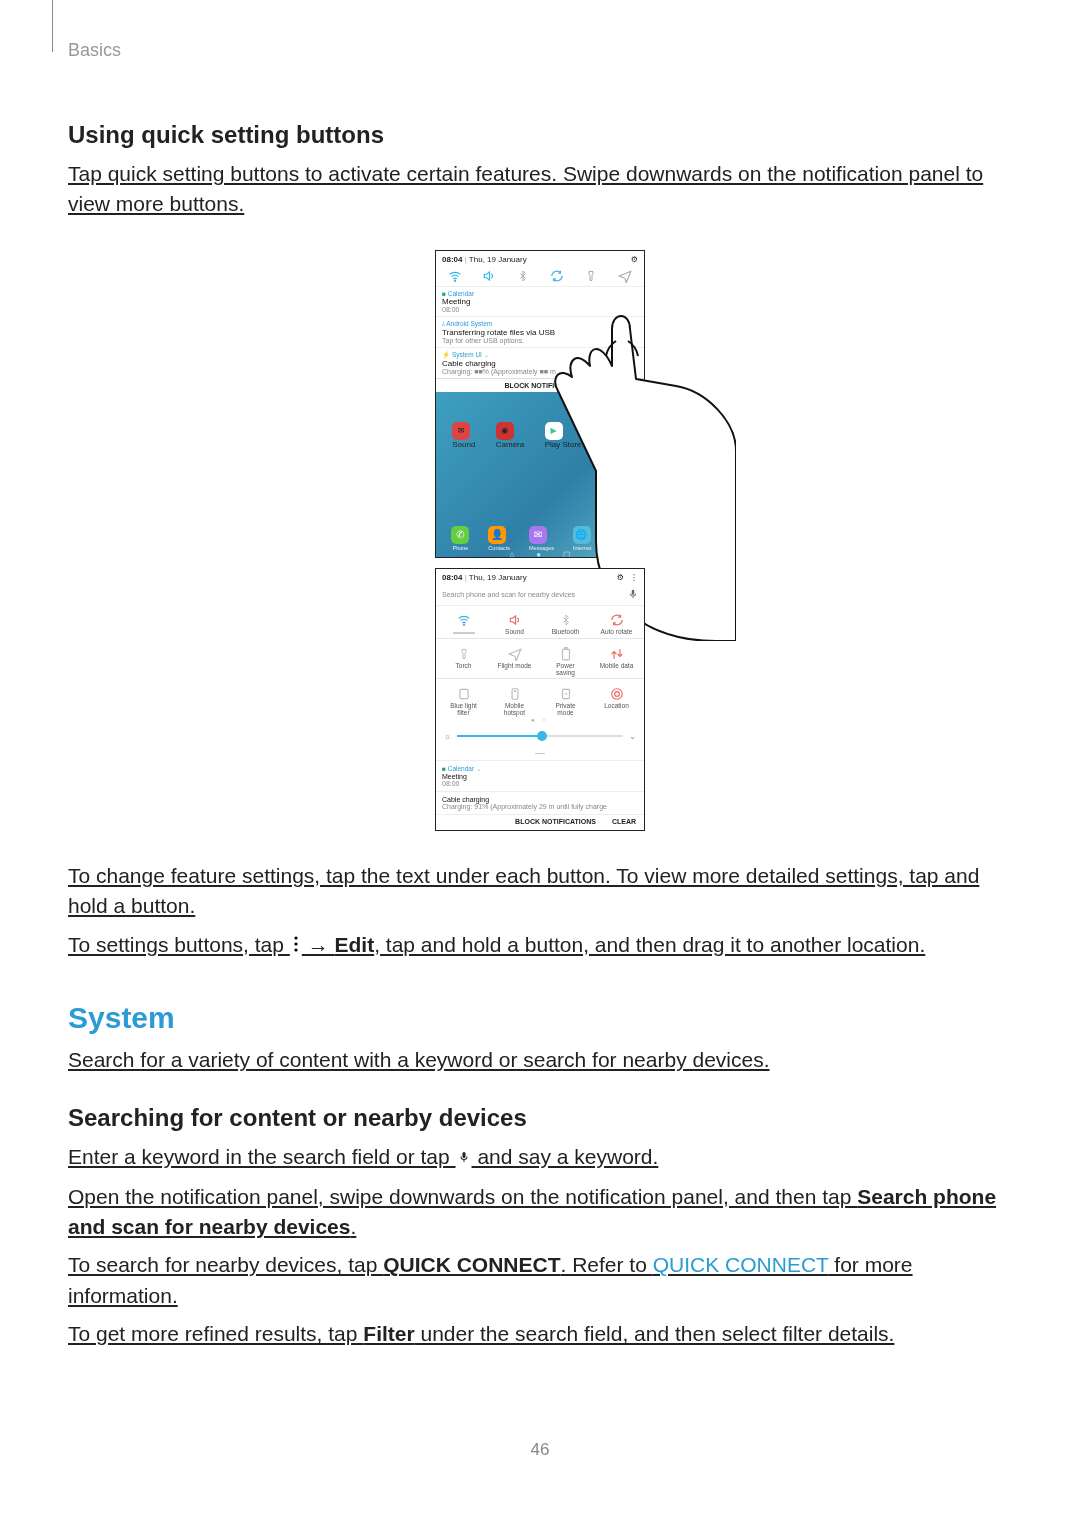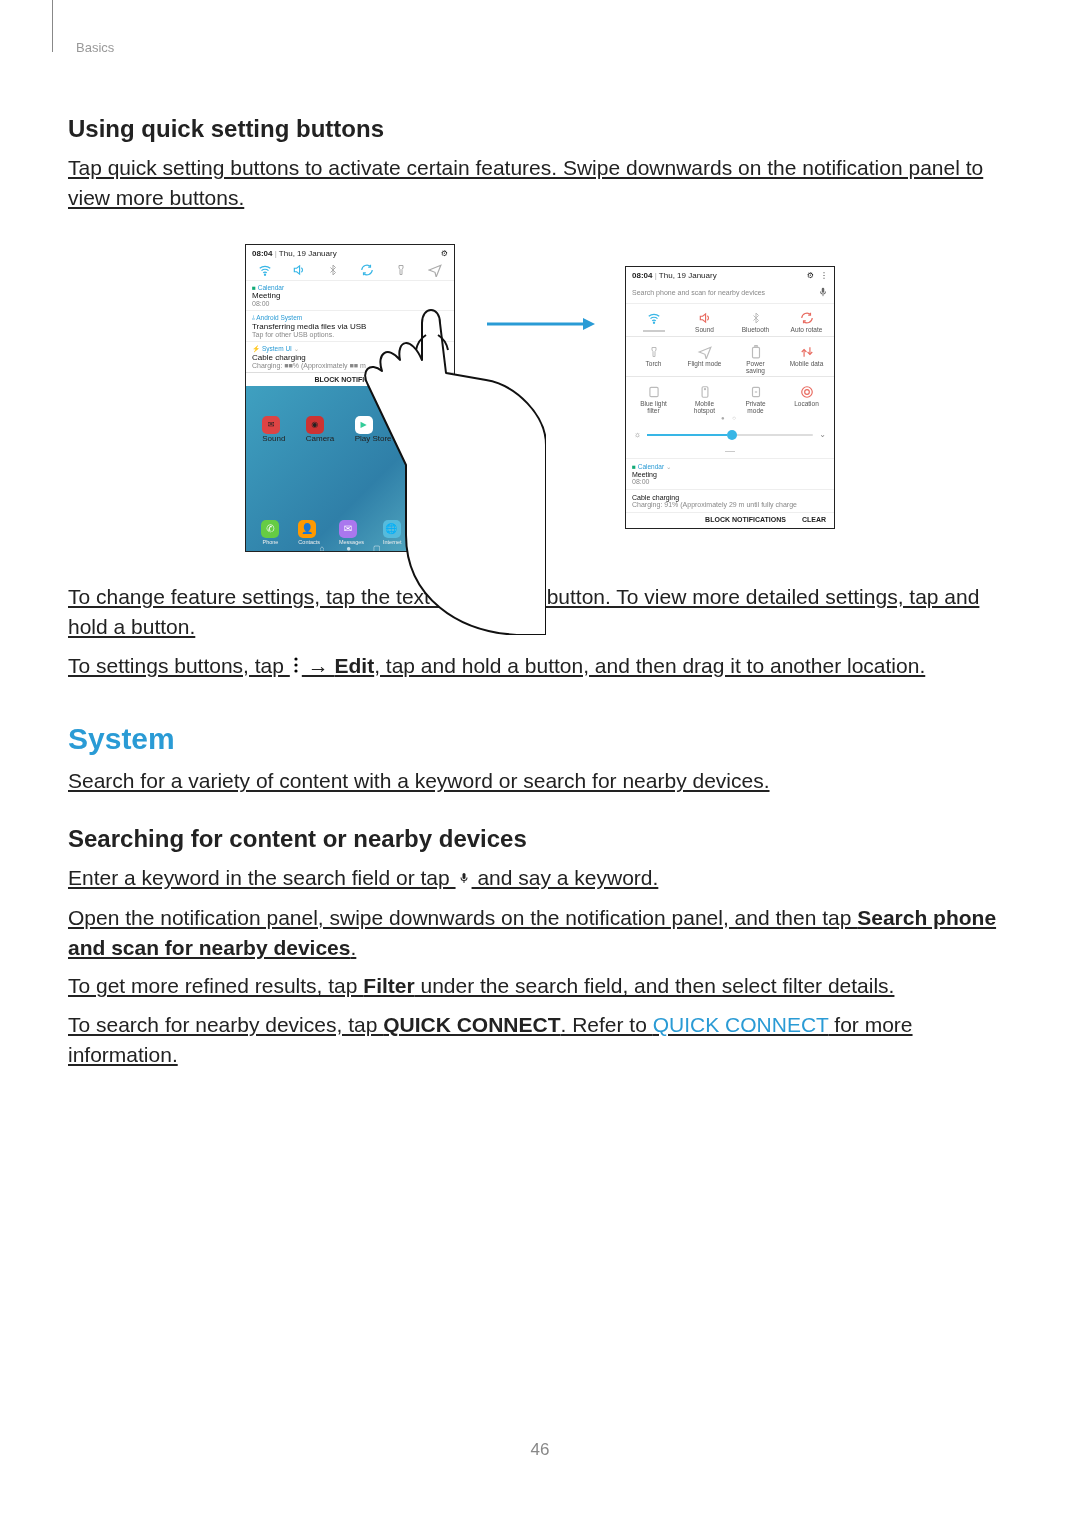--- a/index.html
+++ b/index.html
@@ -18,41 +18,42 @@
   .vline {
     position: absolute;
     left: 52px;
     top: 0;
     width: 1px;
     height: 52px;
     background: #888;
   }
   .header-label {
     color: #999;
-    font-size: 13px;
-    margin: 0 0 60px 8px;
+    font-size: 18px;
+    margin: 0 0 60px 0;
     padding-left: 0;
   }
   h3.section-sub {
     font-size: 24px;
     font-weight: bold;
     margin: 0 0 10px 0;
   }
   p.body {
     font-size: 21px;
     line-height: 1.45;
     margin: 0 0 8px 0;
     text-decoration: underline;
   }
   .figure-row {
     display: flex;
     align-items: center;
     justify-content: center;
     gap: 30px;
     margin: 30px 0 30px 0;
+    flex-direction: column;
   }
   .phone {
     width: 210px;
     border: 1px solid #222;
     font-size: 8px;
     background: #fff;
     position: relative;
     box-sizing: border-box;
   }
   .status-bar {
@@ -263,21 +264,21 @@
             </svg>
         </span>
       </div>
       <div class="notif">
         <div class="app"><span style="color:#1a7;">■</span> <span>Calendar</span></div>
         <div class="title">Meeting</div>
         <div class="sub">08:00</div>
       </div>
       <div class="notif">
         <div class="app">⫰ <span>Android System</span></div>
-        <div class="title">Transferring media files via USB</div>
+        <div class="title">Transferring rotate files via USB</div>
         <div class="sub">Tap for other USB options.</div>
       </div>
       <div class="notif">
         <div class="app">⚡ <span>System UI</span> <span style="color:#aaa">⌄</span></div>
         <div class="title">Cable charging</div>
         <div class="sub">Charging: ■■% (Approximately ■■ m</div>
       </div>
       <div class="block-bar">BLOCK NOTIFICATIO</div>
       <div class="homescreen">
         <div class="midapps">
@@ -524,20 +525,20 @@
     <span>Enter a keyword in the search field or tap </span><span class="inline-icon"><svg width="12" height="16" viewBox="0 0 24 24" fill="#222">
           <path d="M12 14a3 3 0 0 0 3-3V5a3 3 0 0 0-6 0v6a3 3 0 0 0 3 3z"></path>
           <path d="M19 11a7 7 0 0 1-14 0h2a5 5 0 0 0 10 0z"></path>
           <rect x="11" y="18" width="2" height="4"></rect>
         </svg></span><span> and say a keyword.</span>
   </p>
   <p class="body">
     <span>Open the notification panel, swipe downwards on the notification panel, and then tap </span><b>Search phone and scan for nearby devices</b><span>.</span>
   </p>
   <p class="body">
+    <span>To search for nearby devices, tap </span><b>QUICK CONNECT</b><span>. Refer to </span><span class="link">QUICK CONNECT</span><span> for more information.</span>
+  </p>
+  <p class="body">
     <span>To get more refined results, tap </span><b>Filter</b><span> under the search field, and then select filter details.</span>
   </p>
-  <p class="body">
-    <span>To search for nearby devices, tap </span><b>QUICK CONNECT</b><span>. Refer to </span><span class="link">QUICK CONNECT</span><span> for more information.</span>
-  </p>
 
   <div class="pgnum">46</div>
 </div>
 
 </body></html>

